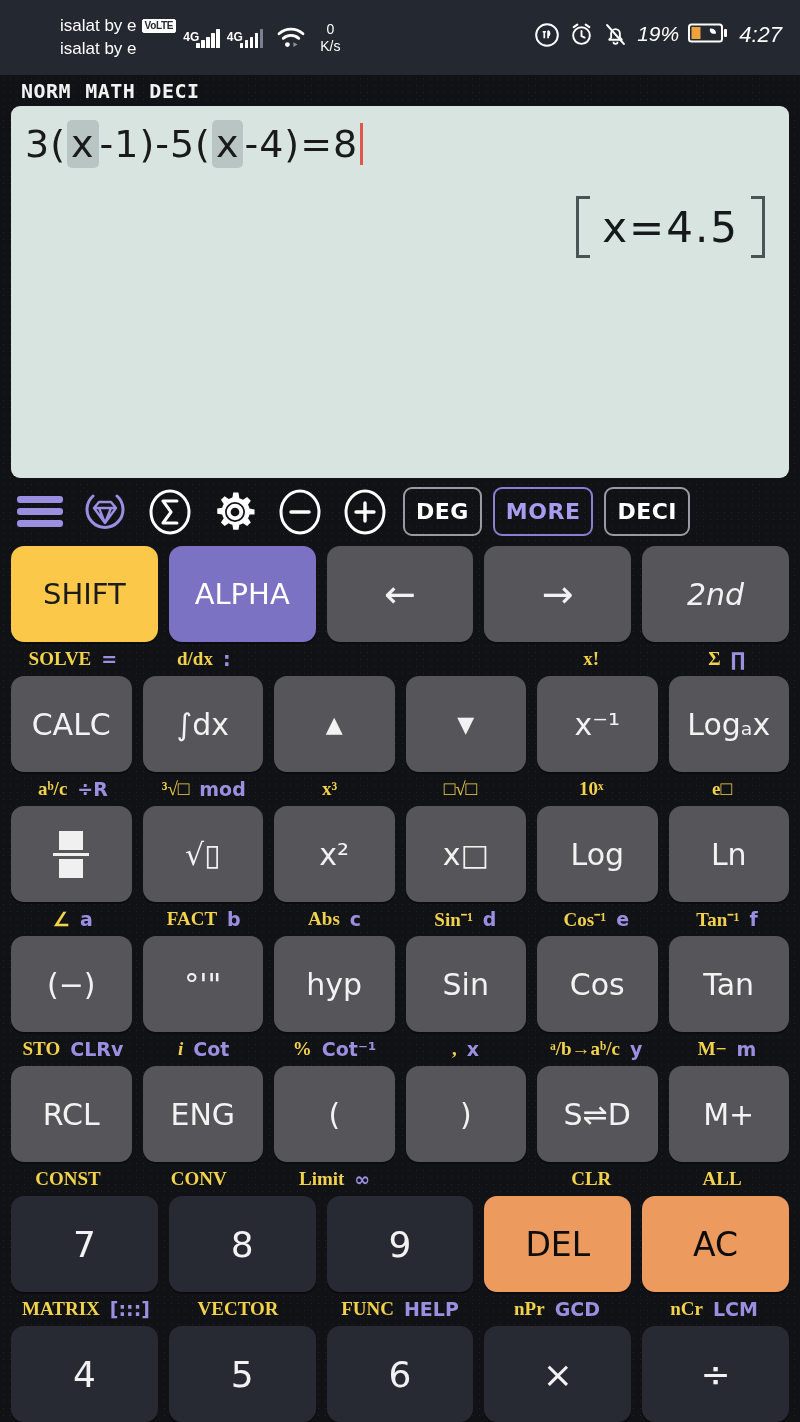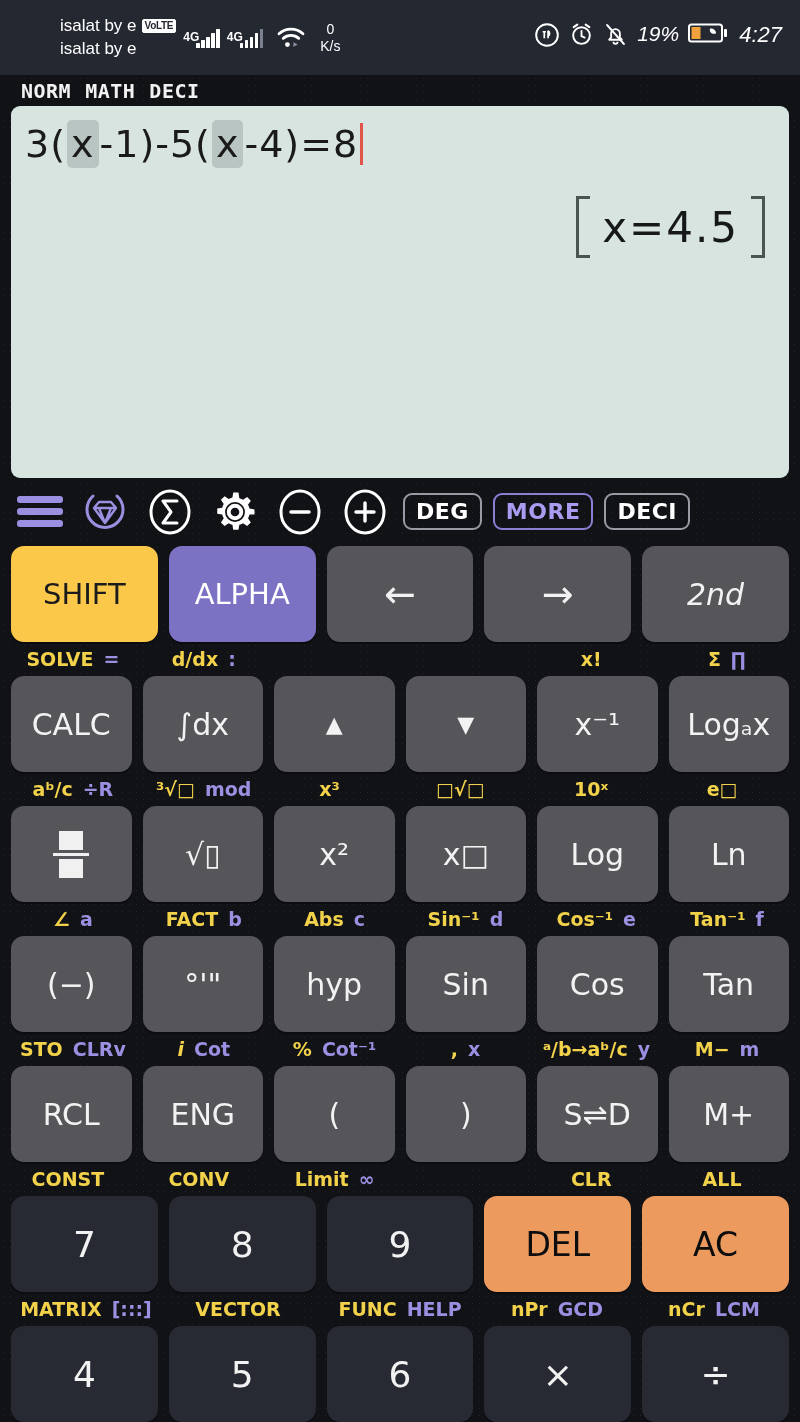--- a/index.html
+++ b/index.html
@@ -135,21 +135,21 @@
     align-items: center;
     gap: 11px;
     padding: 0 2px;
   }
   .tb-ic {
     width: 54px; height: 54px;
     display: flex; align-items: center; justify-content: center;
     flex: 0 0 auto;
   }
   .tb-chip {
-    height: 37px;
+    height: 49px;
     border: 2px solid #9a9aa5;
     border-radius: 9px;
     color: #ffffff;
     font-family: "DejaVu Sans", sans-serif;
     font-weight: bold;
     font-size: 22px;
     display: flex; align-items: center; justify-content: center;
     padding: 0 11px;
     letter-spacing: 0.5px;
   }
@@ -172,21 +172,21 @@
     display: flex;
     align-items: center;
     justify-content: center;
     gap: 10px;
     font-size: 19px;
     font-family: "DejaVu Sans", sans-serif;
     font-weight: bold;
     white-space: nowrap;
     overflow: hidden;
   }
-  .lbl-y { color: #f2d24b; }
+  .lbl-y { color: #f2d24b; font-family: Liberation Serif, serif; }
   .lbl-p { color: #9a8fe0; }
   .lbl-y.it, .lbl-p.it { font-style: italic; }
 
   .key {
     flex: 1 1 0;
     border-radius: 13px;
     background: #56565a;
     color: #f2f2f2;
     display: flex;
     align-items: center;

